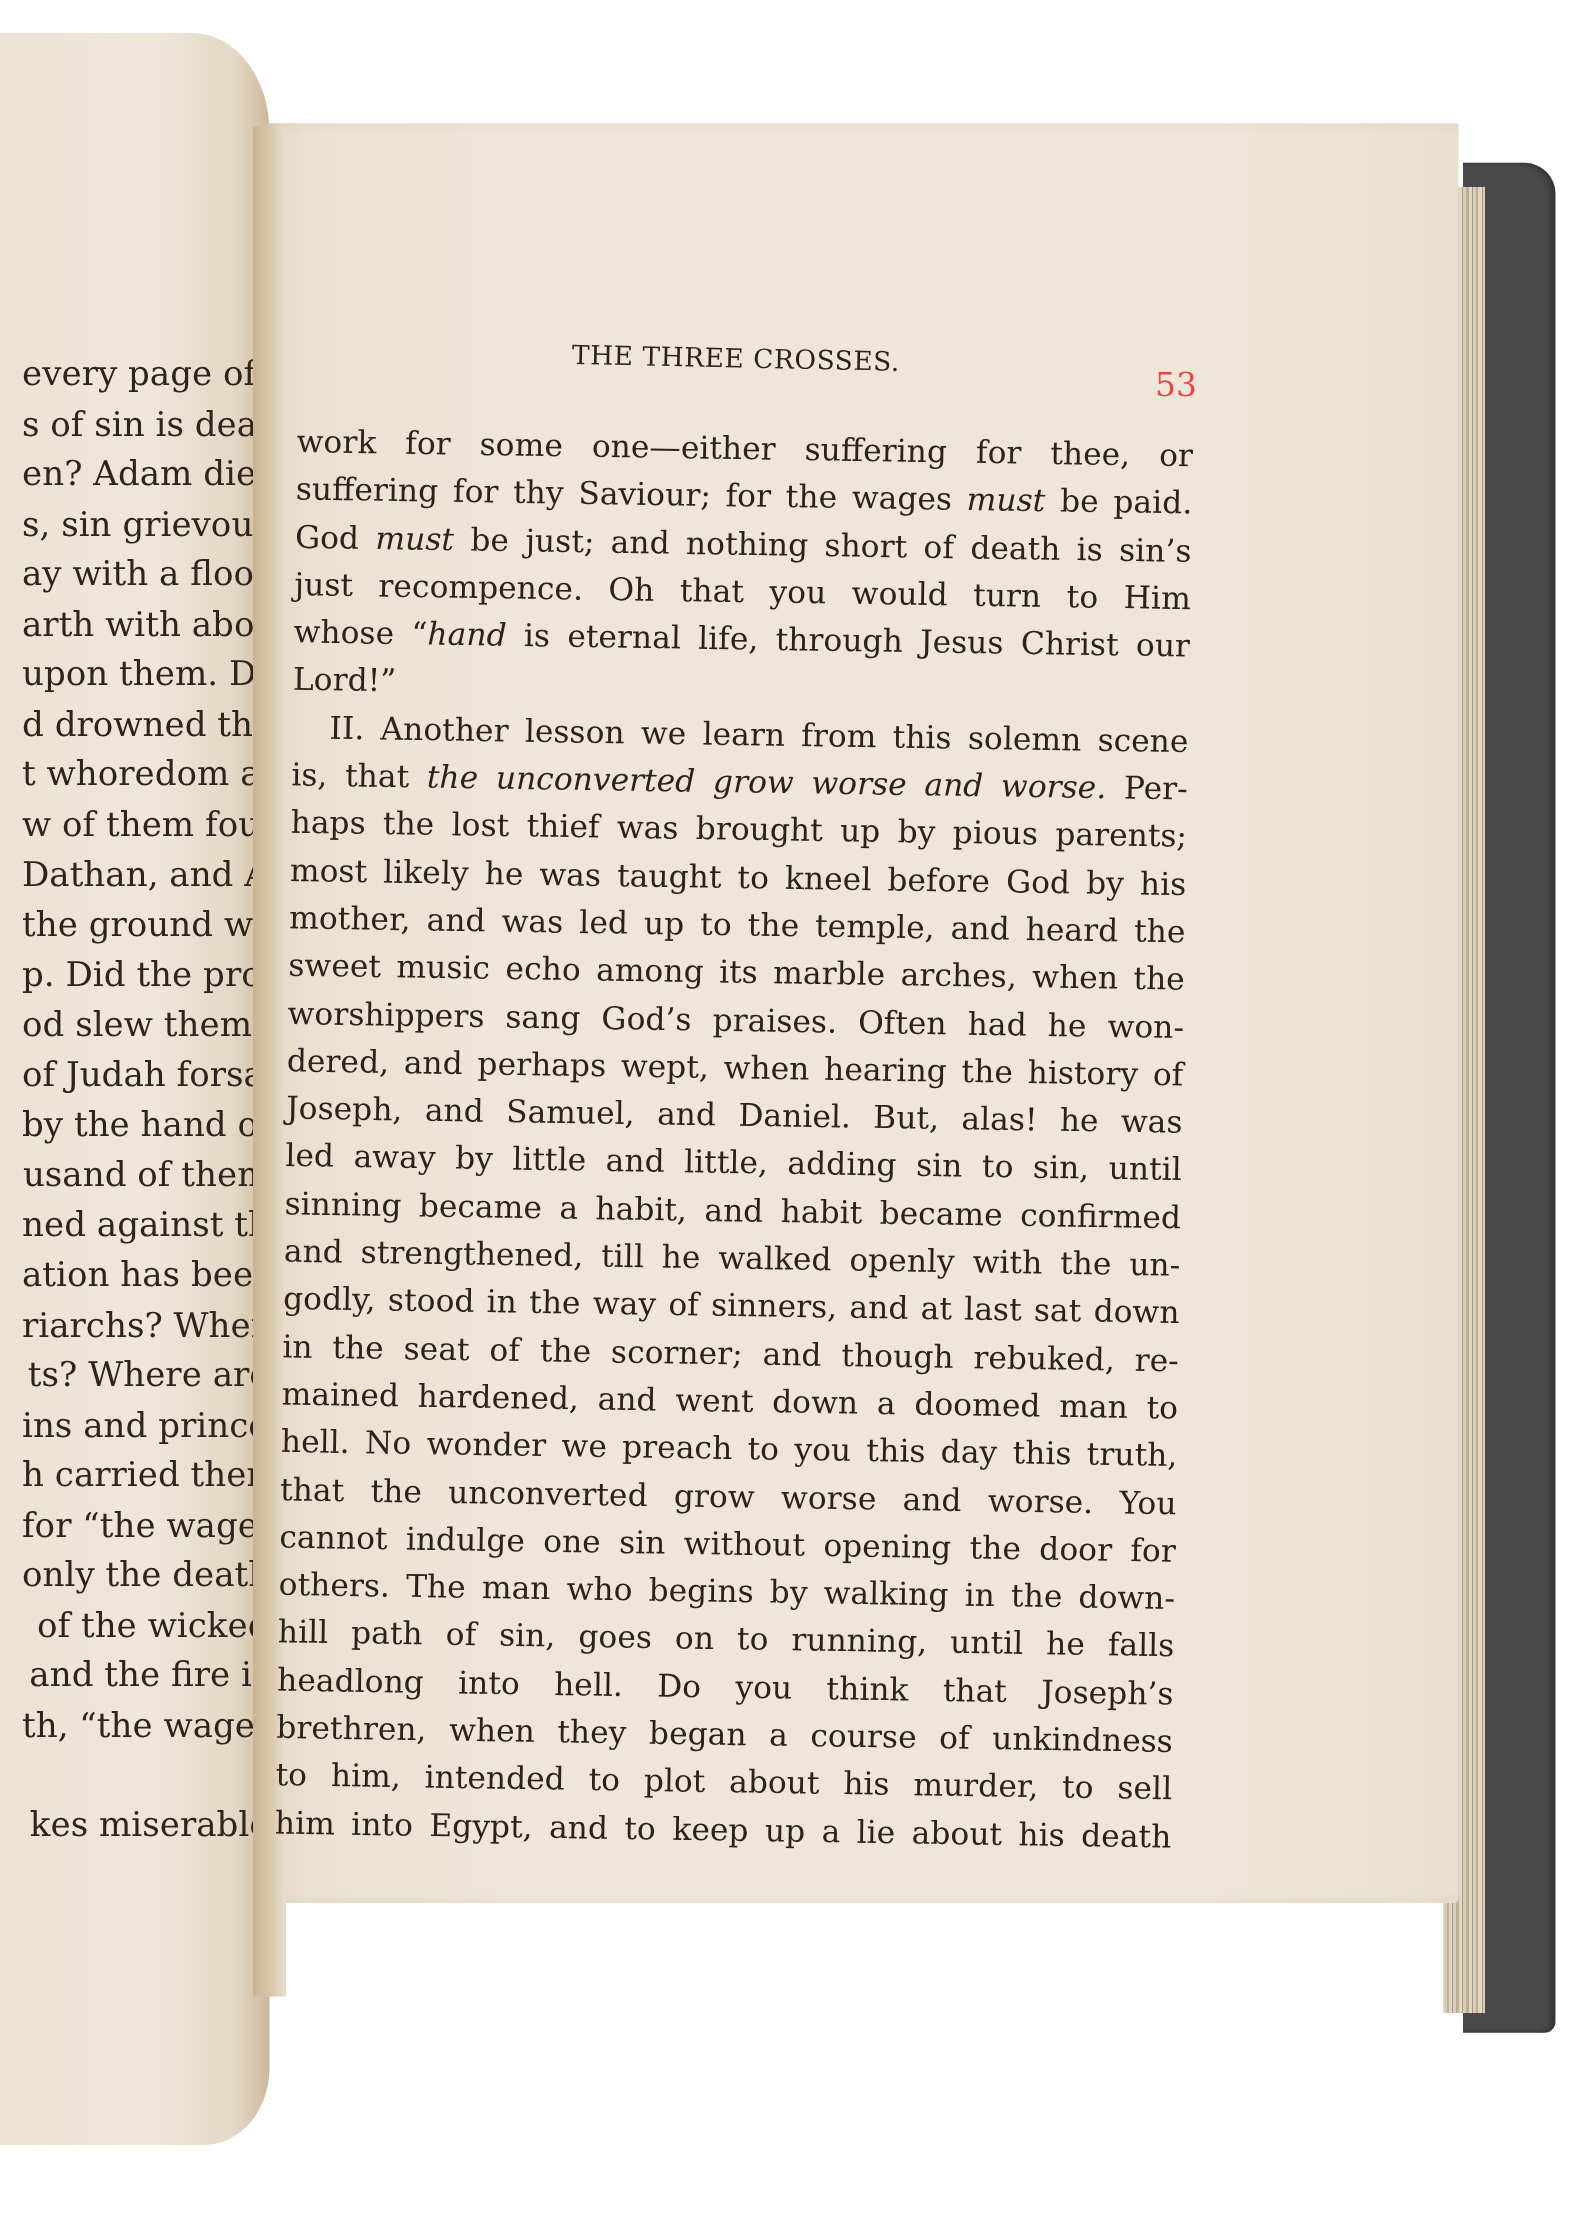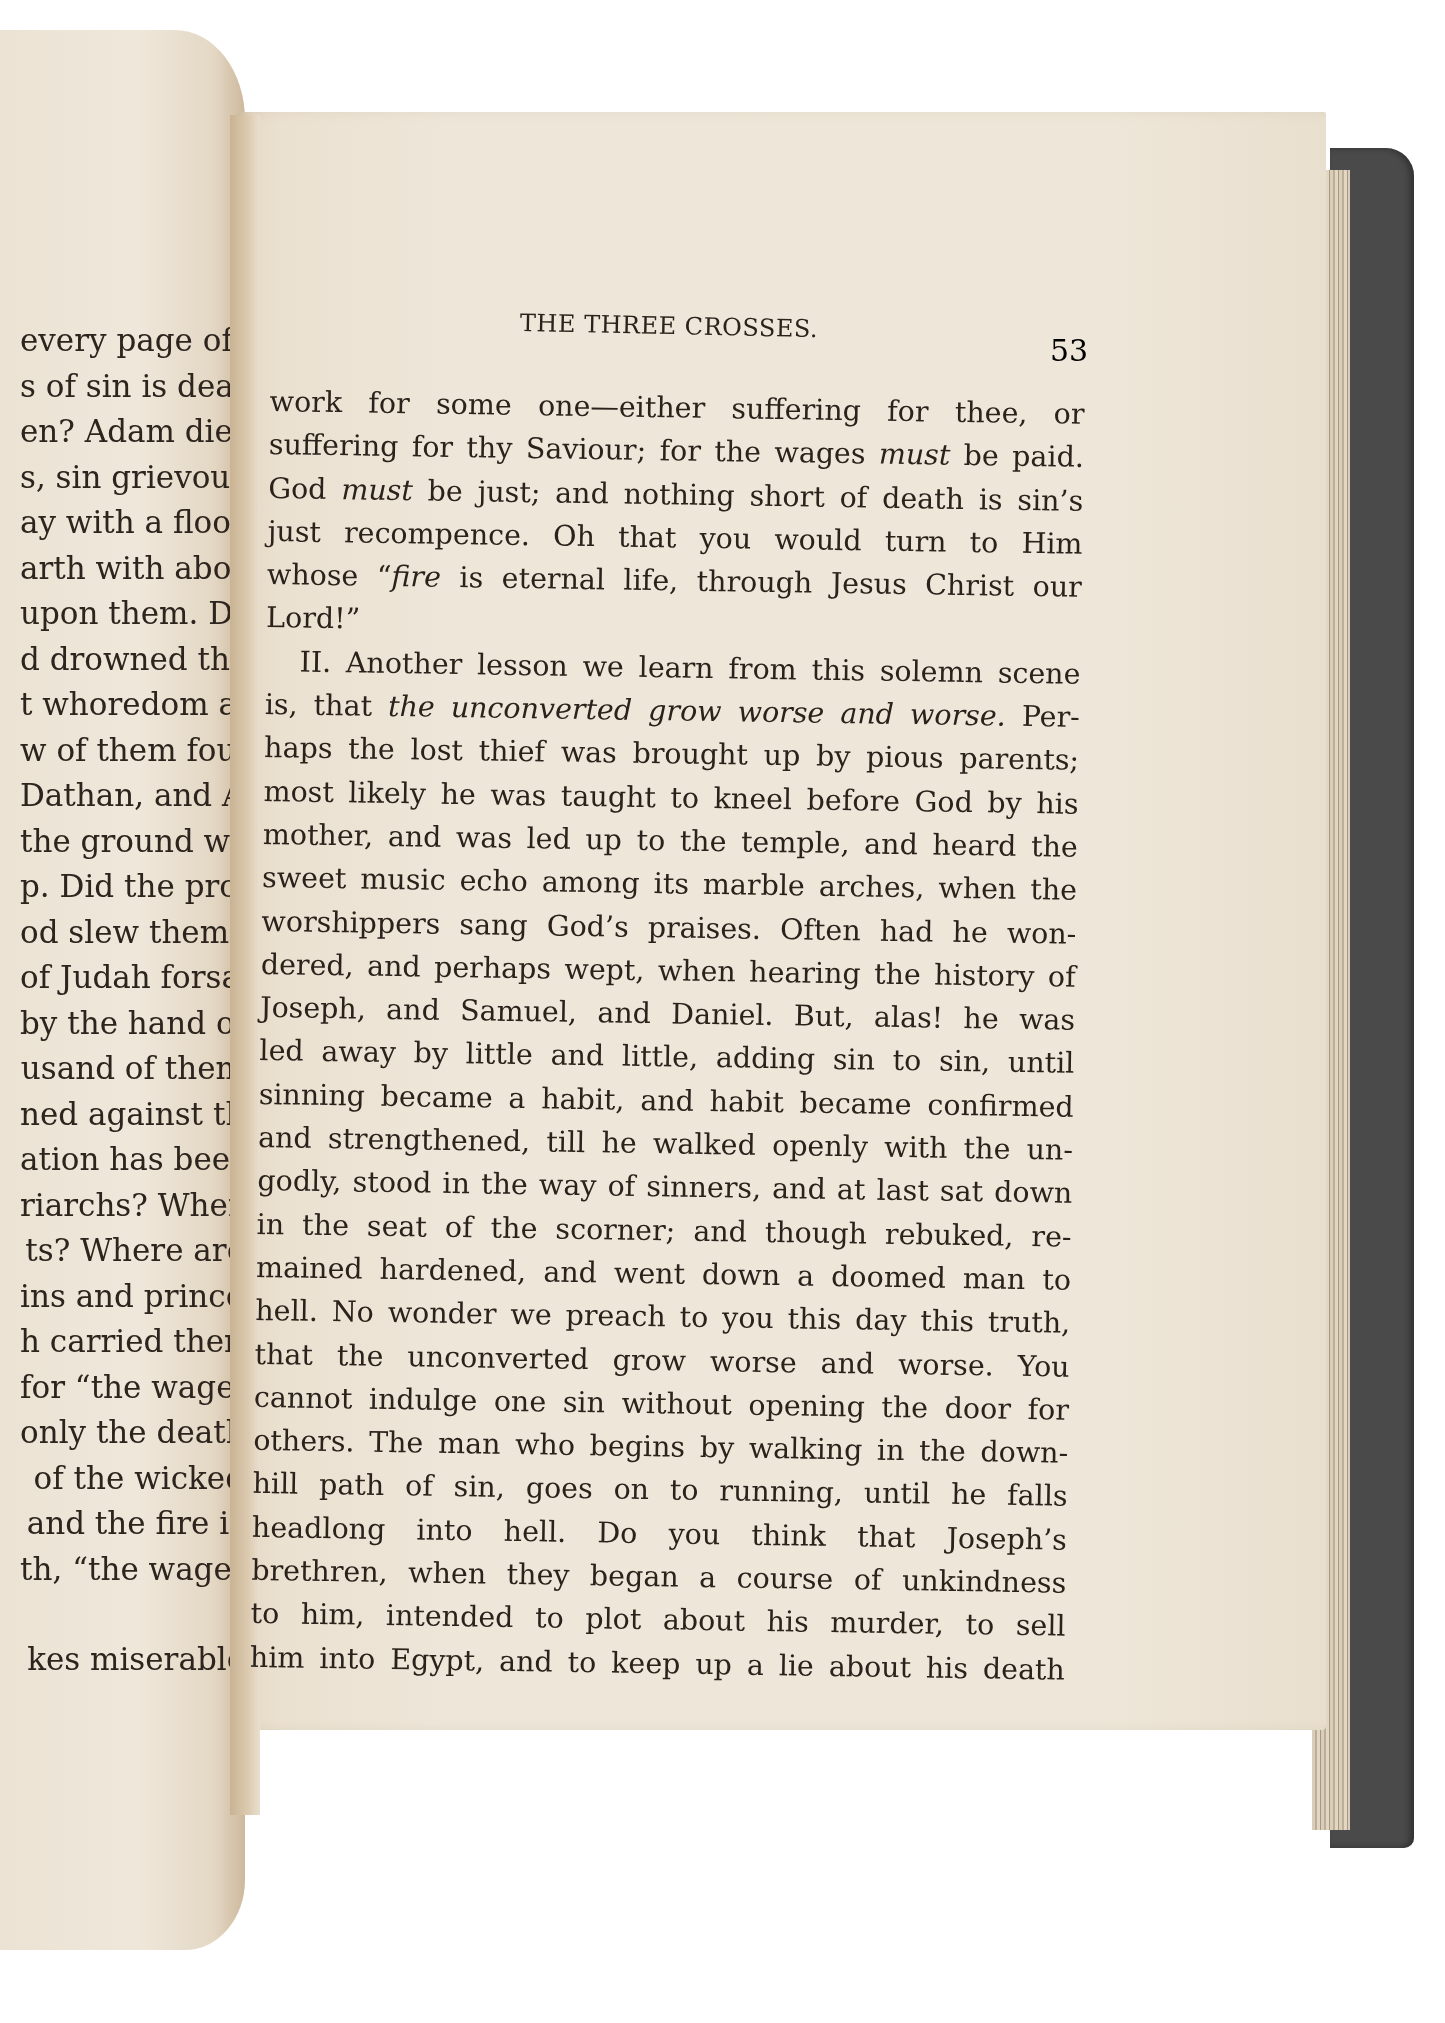--- a/index.html
+++ b/index.html
@@ -46,21 +46,21 @@
       border-radius: 6px 2px 4px 2px;
       box-shadow: inset 12px 0 18px -10px rgba(120,90,50,0.35);
     }
     .running-head {
       position: absolute; left: 520px; top: 312px;
       font-size: 24px; letter-spacing: 0.5px; color: #2a221b;
       transform: rotate(1.2deg);
     }
     .page-number {
       position: absolute; left: 1050px; top: 333px;
-      font-size: 30px; color: #000000;
+      font-size: 30px; color: #ef4444;
     }
     .body-text {
       position: absolute; left: 270px; top: 380px; width: 815px;
       font-size: 28.5px; line-height: 43.3px; color: #2a221b;
       transform: rotate(0.9deg); transform-origin: left top;
     }
     .body-text .ln { display: block; white-space: nowrap; text-align: justify; text-align-last: justify; }
     .body-text .ln.last { text-align-last: left; }
     .body-text .indent { padding-left: 34px; }
     .body-text em { font-style: italic; }
@@ -111,21 +111,21 @@
   <div class="right-page"></div>
   <div class="gutter"></div>
 
   <div class="running-head">THE THREE CROSSES.</div>
   <div class="page-number">53</div>
   <div class="body-text" id="body-text">
       <span class="ln"><span>work for some one—either suffering for thee, or</span></span>
       <span class="ln"><span>suffering for thy Saviour; for the wages </span><em>must</em><span> be paid.</span></span>
       <span class="ln"><span>God </span><em>must</em><span> be just; and nothing short of death is sin’s</span></span>
       <span class="ln"><span>just recompence.  Oh that you would turn to Him</span></span>
-      <span class="ln"><span>whose “</span><em>fire</em><span> is eternal life, through Jesus Christ our</span></span>
+      <span class="ln"><span>whose “</span><em>hand</em><span> is eternal life, through Jesus Christ our</span></span>
       <span class="ln last"><span>Lord!”</span></span>
       <span class="ln indent"><span>II. Another lesson we learn from this solemn scene</span></span>
       <span class="ln"><span>is, that </span><em>the unconverted grow worse and worse.</em><span>  Per-</span></span>
       <span class="ln"><span>haps the lost thief was brought up by pious parents;</span></span>
       <span class="ln"><span>most likely he was taught to kneel before God by his</span></span>
       <span class="ln"><span>mother, and was led up to the temple, and heard the</span></span>
       <span class="ln"><span>sweet music echo among its marble arches, when the</span></span>
       <span class="ln"><span>worshippers sang God’s praises.  Often had he won-</span></span>
       <span class="ln"><span>dered, and perhaps wept, when hearing the history of</span></span>
       <span class="ln"><span>Joseph, and Samuel, and Daniel.  But, alas! he was</span></span>

